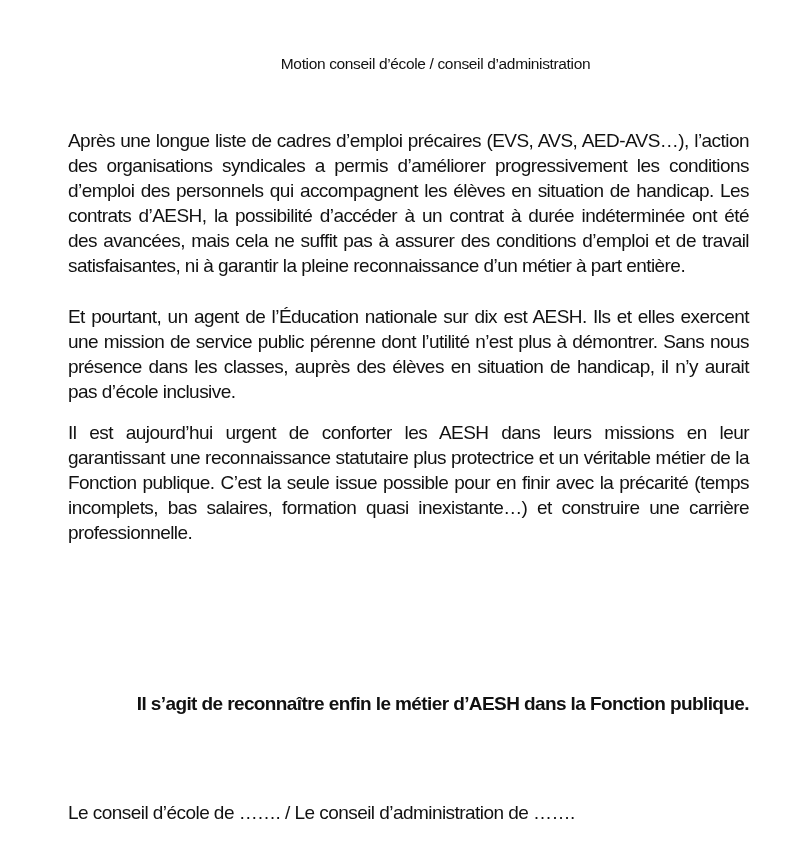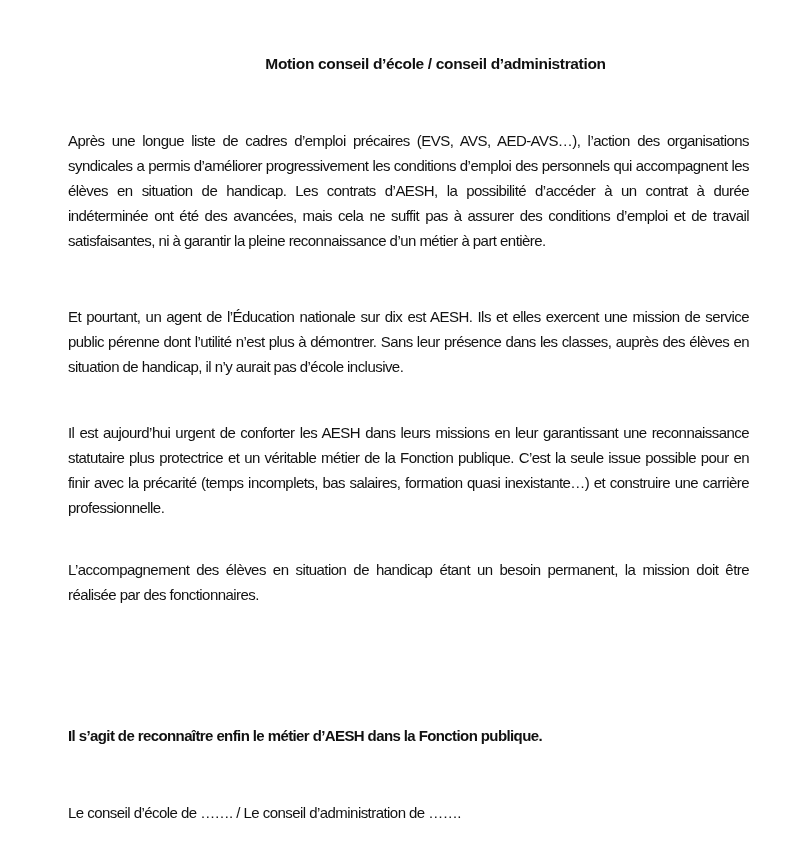--- a/index.html
+++ b/index.html
@@ -3,42 +3,41 @@
 <meta charset="utf-8">
 <style>
   html, body { margin: 0; padding: 0; background: #ffffff; }
   body { width: 811px; height: 845px; position: relative; overflow: hidden; }
   .page {
     position: absolute; left: 0; top: 0; width: 811px; height: 845px;
     font-family: "Liberation Sans", sans-serif; color: #111111;
   }
   .title {
     position: absolute; top: 55px; left: 0; width: 811px; text-align: center;
-    font-size: 15.5px; font-weight: bold; letter-spacing: -0.35px;
+    font-size: 15.5px; font-weight: normal; letter-spacing: -0.35px;
     padding-left: 60px; box-sizing: border-box;
   }
   .para {
     position: absolute; left: 68px; width: 681px;
-    font-size: 15px; line-height: 25px; text-align: justify;
+    font-size: 19px; line-height: 25px; text-align: justify;
     letter-spacing: -0.55px; word-spacing: 0px;
     margin: 0;
   }
   .p1 { top: 128px; }
   .p2 { top: 304px; }
   .p3 { top: 420px; }
   .p4 { top: 557px; }
   .p5 { top: 633px; }
-  .p6 { top: 723px; font-weight: bold; text-align: left; letter-spacing: -0.6px; }
+  .p6 { top: 691px; font-weight: bold; text-align: right; letter-spacing: -0.6px; }
   .p7 { top: 800px; text-align: left; }
   .last-left { text-align-last: left; }
 </style>
 </head>
 <body>
 
 <div class="page">
   <div class="title">Motion conseil d’école / conseil d’administration</div>
   <p class="para p1 last-left">Après une longue liste de cadres d’emploi précaires (EVS, AVS, AED-AVS…), l’action des organisations syndicales a permis d’améliorer progressivement les conditions d’emploi des personnels qui accompagnent les élèves en situation de handicap. Les contrats d’AESH, la possibilité d’accéder à un contrat à durée indéterminée ont été des avancées, mais cela ne suffit pas à assurer des conditions d’emploi et de travail satisfaisantes, ni à garantir la pleine reconnaissance d’un métier à part entière.</p>
-  <p class="para p2 last-left">Et pourtant, un agent de l’Éducation nationale sur dix est AESH. Ils et elles exercent une mission de service public pérenne dont l’utilité n’est plus à démontrer. Sans leur présence dans les classes, auprès des élèves en situation de handicap, il n’y aurait pas d’école inclusive.</p>
+  <p class="para p2 last-left">Et pourtant, un agent de l’Éducation nationale sur dix est AESH. Ils et elles exercent une mission de service public pérenne dont l’utilité n’est plus à démontrer. Sans nous présence dans les classes, auprès des élèves en situation de handicap, il n’y aurait pas d’école inclusive.</p>
   <p class="para p3 last-left">Il est aujourd’hui urgent de conforter les AESH dans leurs missions en leur garantissant une reconnaissance statutaire plus protectrice et un véritable métier de la Fonction publique. C’est la seule issue possible pour en finir avec la précarité (temps incomplets, bas salaires, formation quasi inexistante…) et construire une carrière professionnelle.</p>
-  <p class="para p4 last-left">L’accompagnement des élèves en situation de handicap étant un besoin permanent, la mission doit être réalisée par des fonctionnaires.</p>
   <p class="para p6">Il s’agit de reconnaître enfin le métier d’AESH dans la Fonction publique.</p>
   <p class="para p7">Le conseil d’école de ……. / Le conseil d’administration de …….</p>
 </div>
 
 </body></html>

